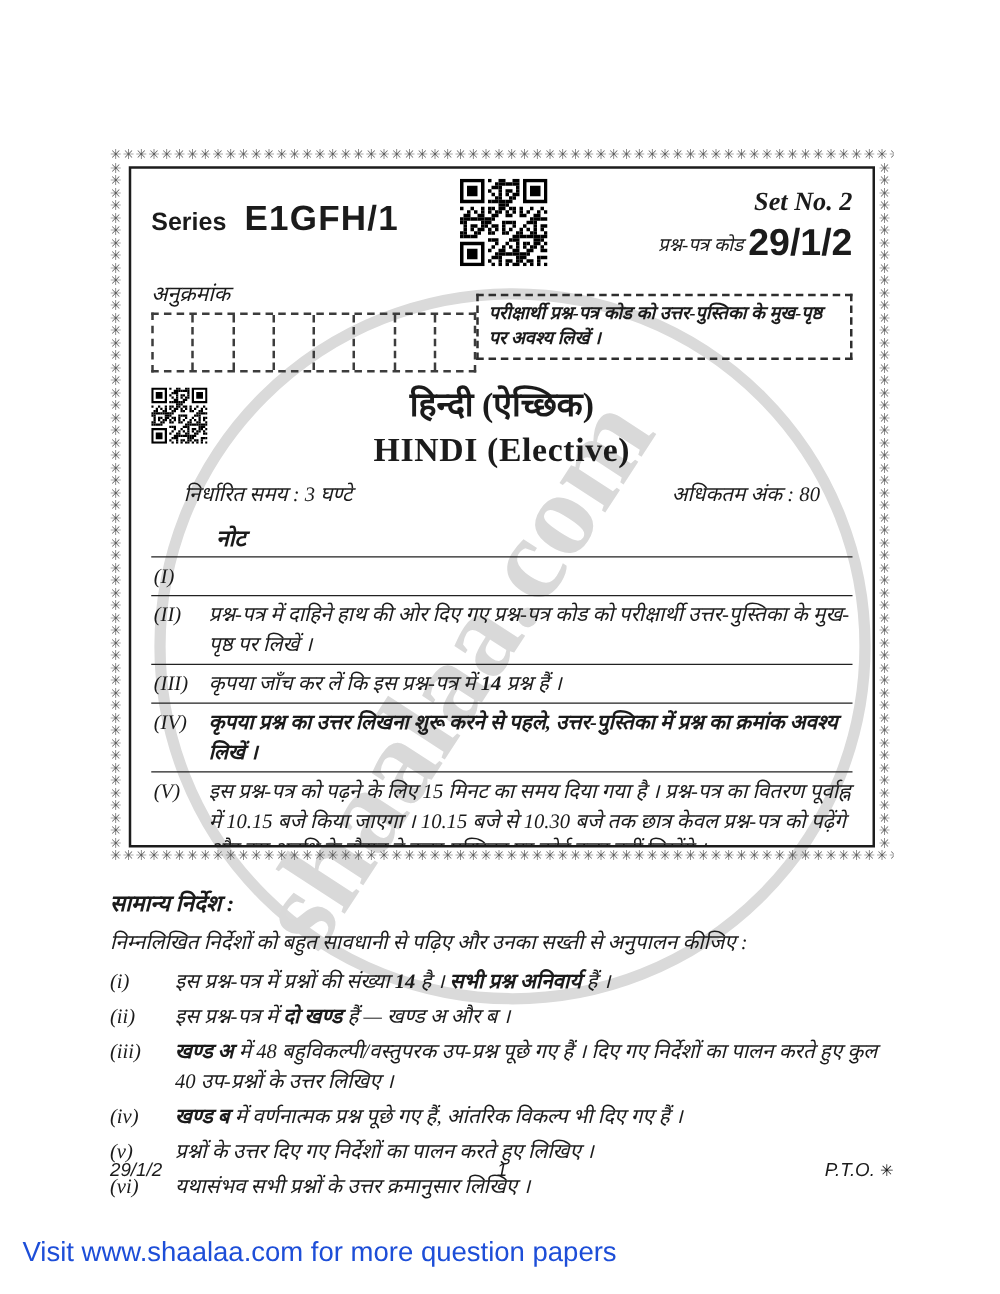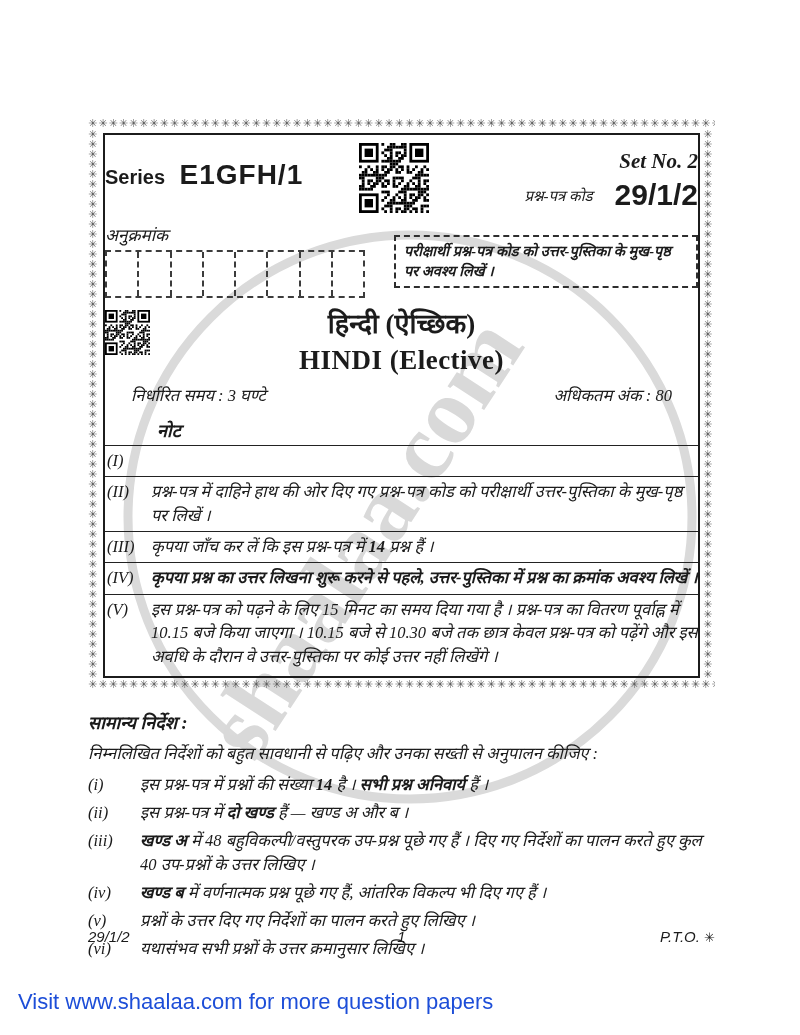--- a/index.html
+++ b/index.html
@@ -11,31 +11,31 @@
 
   
   .frame{position:absolute;left:88px;top:118px;width:627px;height:574px;z-index:1;}
   .orn{color:#5a5a5a;font-family:"DejaVu Sans",sans-serif;user-select:none;}
   .orn-top,.orn-bottom{position:absolute;left:0;right:0;height:13px;overflow:hidden;font-size:11px;line-height:12px;letter-spacing:1px;white-space:nowrap;text-align:center;}
   .orn-top{top:0;}
   .orn-bottom{bottom:0;}
   .orn-left,.orn-right{position:absolute;top:12px;bottom:12px;width:12px;overflow:hidden;font-size:11px;line-height:10px;word-break:break-all;}
   .orn-left{left:0;}
   .orn-right{right:0;}
-  .inner{position:absolute;left:15px;right:15px;top:15px;bottom:14px;border:2px solid #1c1c1c;padding:8px 0 4px;overflow:hidden;background:transparent;}
+  .inner{position:absolute;left:15px;right:15px;top:15px;bottom:14px;border:2px solid #1c1c1c;padding:8px 16px 4px;overflow:hidden;background:transparent;}
 
   
   .hdr{display:flex;justify-content:space-between;align-items:flex-start;}
   .series{margin-top:16px;white-space:nowrap;font-family:"Liberation Sans",sans-serif;font-weight:bold;}
   .series .lbl{font-size:20px;}
   .series .code{font-size:28px;letter-spacing:1px;margin-left:10px;}
   .qr-lg{width:70px;height:70px;margin:0 0 0 -40px;}
   .hdr-right{text-align:right;margin-top:6px;}
   .setno{font-size:21px;font-weight:bold;font-style:italic;font-family:"Liberation Serif",serif;}
-  .codeline{margin-top:4px;display:flex;align-items:center;justify-content:flex-end;gap:22px;}
+  .codeline{margin-top:4px;display:flex;align-items:center;justify-content:flex-end;gap:4px;}
   .codelabel{font-size:15px;}
   .codeval{font-size:30px;font-weight:bold;font-family:"Liberation Sans",sans-serif;}
 
   .hi{font-style:italic;}
   
   .rollrow{display:flex;justify-content:space-between;align-items:center;margin-top:10px;}
   .roll-label{font-size:17px;}
   .rollbox{margin-top:4px;width:256px;height:44px;border:2px dashed #3c3c3c;display:flex;}
   .rollbox .cell{flex:1;border-left:2px dashed #3c3c3c;}
   .rollbox .cell:first-child{border-left:none;}

